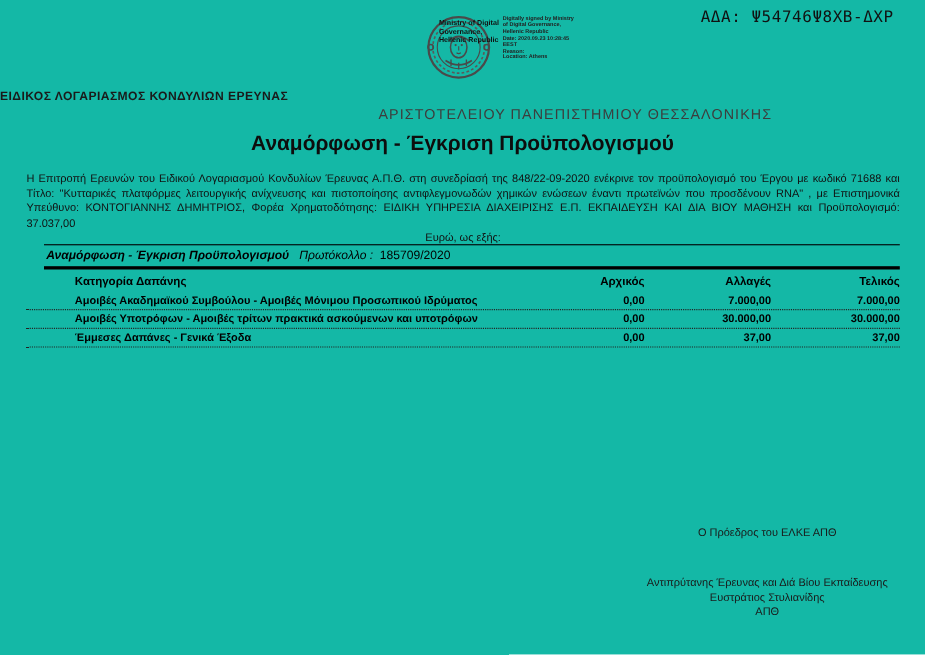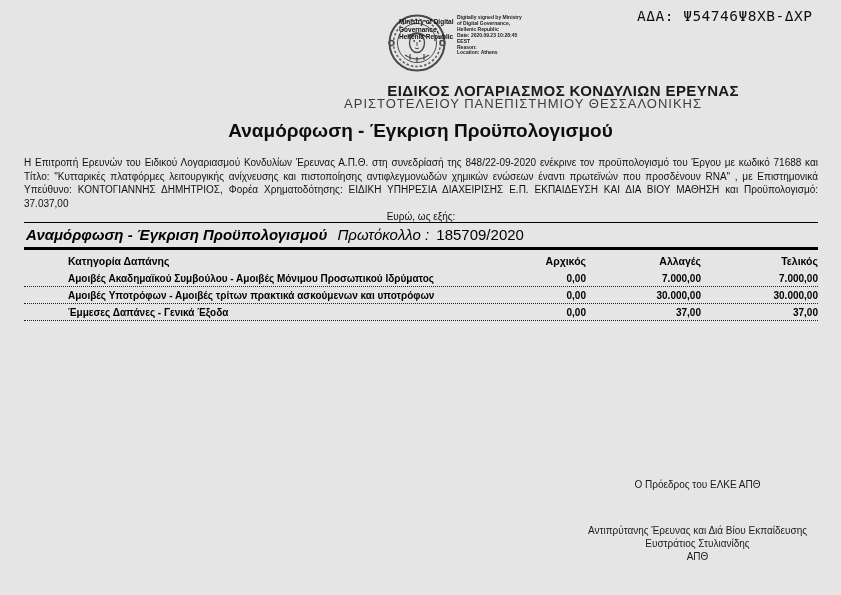--- a/index.html
+++ b/index.html
@@ -1,47 +1,47 @@
 <!DOCTYPE html>
 <html><head>
 <meta charset="utf-8">
 <style>
   * { margin:0; padding:0; box-sizing:border-box; }
   html,body { background:#ffffff; }
   body { width:841px; height:595px; font-family:"Liberation Sans", sans-serif; color:#000; }
-  .page { position:relative; width:841px; height:595px; background:#e5e5e5; overflow:hidden; }
+  .page { position:relative; width:841px; height:595px; background:#14b8a6; overflow:hidden; }
 
   .ada { position:absolute; left:637px; top:8px; font-family:"DejaVu Sans Mono", monospace;
          font-size:14.5px; letter-spacing:0.5px; color:#111; white-space:nowrap; }
 
   .logo { position:absolute; left:387px; top:13px; width:60px; height:60px; }
 
   .ministry { position:absolute; left:399px; top:18px; width:74px;
               font-size:6.5px; line-height:7.5px; font-weight:bold; color:#111; }
 
   .stamp { position:absolute; left:457px; top:15px; width:80px;
            font-size:5px; line-height:5.9px; font-weight:bold; color:#222; }
 
-  .org-name { position:absolute; left:0; top:82px; width:739px; text-align:right;
-              font-size:15px; font-weight:bold; letter-spacing:0.4px; color:#1a1a1a; }
+  .org-name { position:absolute; left:0; top:82px; width:739px; text-align:left;
+              font-size:11px; font-weight:bold; letter-spacing:0.4px; color:#1a1a1a; }
   .org-univ { position:absolute; left:0; top:96px; width:702px; text-align:right;
               font-size:13px; letter-spacing:1px; color:#3d3d3d; }
 
   .doc-title { position:absolute; left:0; top:120px; width:841px; text-align:center;
                font-size:19px; font-weight:bold; color:#0d0d0d; }
 
   .body-text { position:absolute; left:24px; top:156px; width:794px;
                font-size:10px; line-height:13.5px; color:#111; }
   .body-text .jline { text-align:justify; text-align-last:justify; white-space:normal; }
   .body-text .lline { text-align:center; }
 
   .budget { position:absolute; left:24px; top:222px; width:794px; }
 
   .banner { border-top:1px solid #000; border-bottom:3px solid #000;
-            padding:3px 2px 4px 2px; font-size:15px; }
+            padding:3px 2px 4px 2px; font-size:11px;margin-left:16px; }
   .banner .b-title { font-weight:bold; font-style:italic; }
   .banner .b-proto-label { font-style:italic; margin-left:6px; }
   .banner .b-proto-value { font-style:normal; margin-left:3px; }
 
   .trow { display:flex; align-items:baseline; padding-top:3px; padding-bottom:2px; font-size:10px;font-weight:bold; }
   .trow.head { font-weight:bold; font-size:10.5px; padding-top:5px; padding-bottom:3px; }
   .trow.data { border-bottom:1px dotted #222; }
   .c-cat { flex:1; padding-right:6px; white-space:nowrap; overflow:hidden;padding-left:44px; }
   .c-num { width:115px; text-align:right; white-space:nowrap; }
   .c-num.last { width:117px; }

